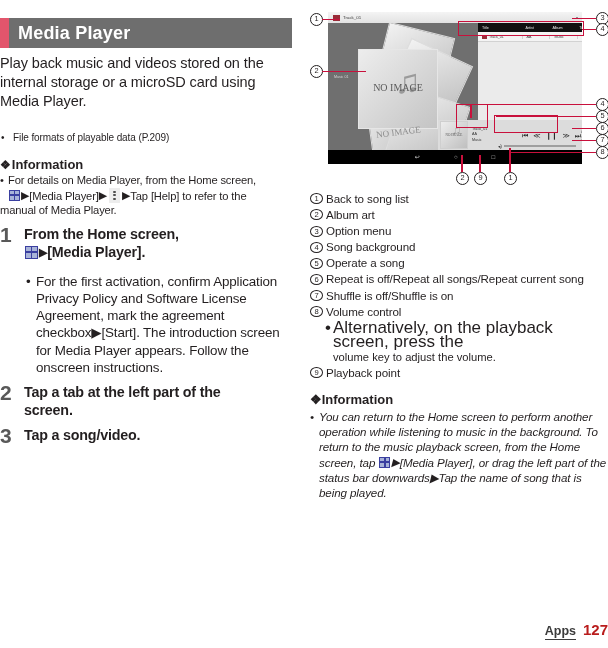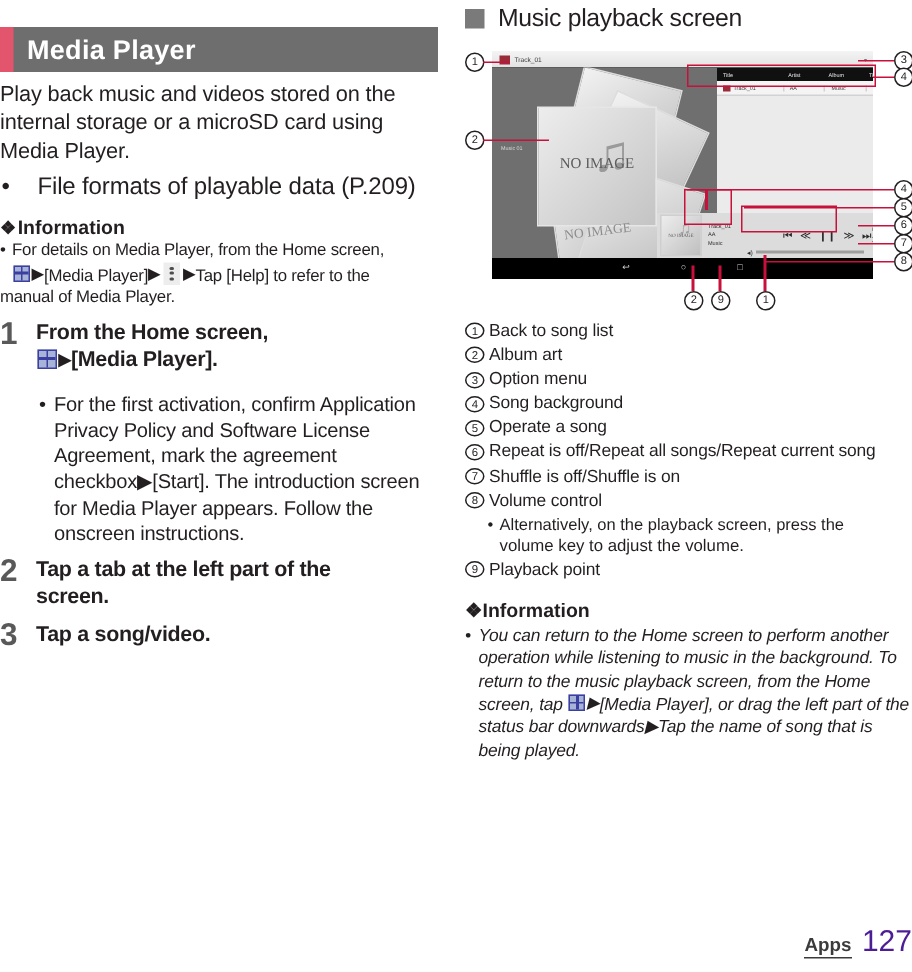--- a/index.html
+++ b/index.html
@@ -29,22 +29,22 @@
     color:#ffffff;font-size:18px;font-weight:bold;
     line-height:30px;letter-spacing:.2px;
   }
 
   
   .lead{
     font-size:14.5px;line-height:19px;margin:6px 0 0 0;
     color:#231f20;letter-spacing:-.1px;
   }
   .bullet{
-    position:relative;padding-left:25px;font-size:16px;
-    line-height:19px;margin-top:4px;letter-spacing:-.1px;
+    position:relative;padding-left:13px;font-size:10px;
+    line-height:19px;margin-top:17px;letter-spacing:-.1px;
   }
   .bullet:before{content:"\2022";position:absolute;left:1px;top:0;}
 
   .info-head{
     font-size:13px;font-weight:bold;margin-top:10px;line-height:16px;
   }
   .info-head .dia{font-size:12px;margin-right:1px;}
   .small{
     font-size:11.2px;line-height:14.6px;letter-spacing:-.15px;
   }
@@ -264,42 +264,42 @@
   .legend .row{
     display:flex;align-items:flex-start;font-size:11.6px;line-height:16.1px;
     letter-spacing:-.1px;
   }
   .legend .row .cn{
     flex:0 0 13px;height:11px;margin-top:2.4px;margin-right:3px;
     border:1px solid #231f20;border-radius:50%;width:11px;
     font-size:7.6px;line-height:9.6px;text-align:center;box-sizing:border-box;
   }
   .legend .sub{
-    position:relative;font-size:11px;line-height:14.6px;
+    position:relative;font-size:17px;line-height:14.6px;
     padding-left:23px;margin-top:1px;
   }
   .legend .sub:before{content:"\2022";position:absolute;left:15px;top:0;}
   .legend .sub2{padding-left:23px;font-size:11.2px;line-height:14.6px;}
 
   .rinfo-head{font-size:13px;font-weight:bold;margin-top:11px;line-height:16px;}
   .rinfo .bl{
     position:relative;padding-left:9px;font-size:11.6px;line-height:15.3px;
     margin-top:1px;letter-spacing:-.1px;font-style:italic;
   }
   .rinfo .bl:before{content:"\2022";position:absolute;left:0;top:0;}
 
   
   .footer{
     position:absolute;right:0;bottom:8px;display:flex;align-items:baseline;
   }
   .footer .apps{
     font-size:12.5px;font-weight:bold;color:#3b3b3b;
     border-bottom:1.6px solid #3b3b3b;padding-bottom:1px;
   }
-  .footer .pg{font-size:20px;color:#4c1d95;margin-left:7px;}
+  .footer .pg{font-size:15px;color:#b91c1c;margin-left:7px;font-weight:bold;}
 </style>
 </head>
 <body>
 
 <div class="page">
 
   <div class="col-left">
 
     <div class="title-bar">
       <div class="accent"></div>
@@ -348,24 +348,20 @@
       <div class="num">3</div>
       <div class="body">
         <div class="head">Tap a song/video.</div>
       </div>
     </div>
 
   </div>
 
   <div class="col-right">
 
-    <div class="rhead">
-      <div class="sq"></div>
-      <div class="tx">Music playback screen</div>
-    </div>
 
     <div class="figure">
 
       <div class="shot">
 
         <div class="topbar">
           <div class="tb-ic"></div>
           <div class="tb-tx">Track_01</div>
           <div class="tb-ch">▾</div>
         </div>

